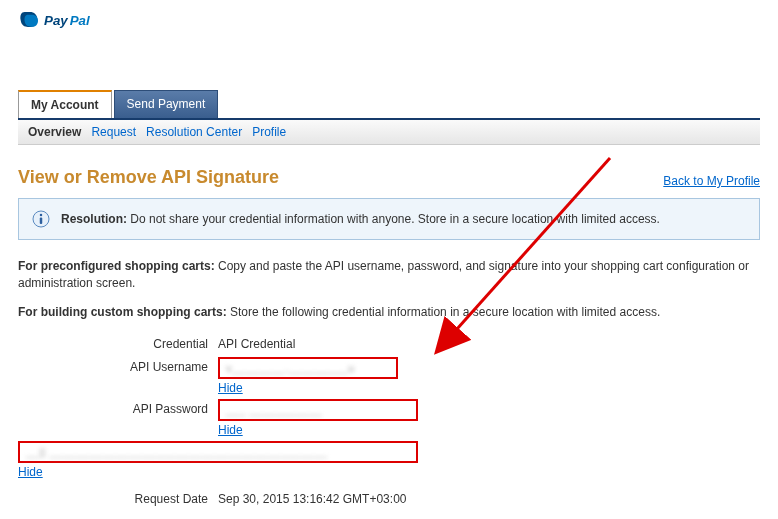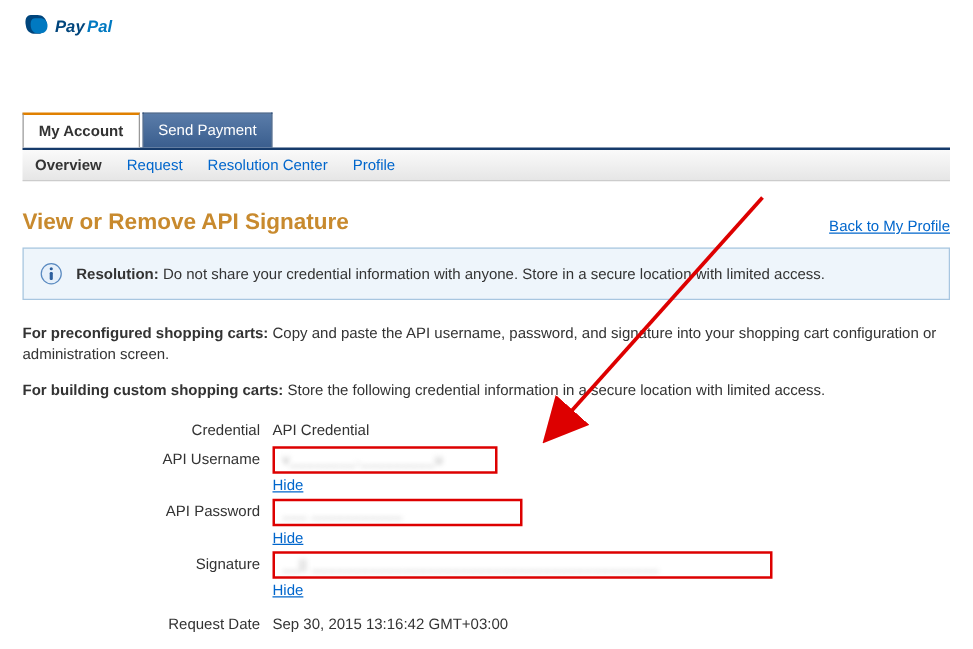--- a/index.html
+++ b/index.html
@@ -4,21 +4,21 @@
 <style>
 * { margin: 0; padding: 0; box-sizing: border-box; }
 body { font-family: Arial, Helvetica, sans-serif; font-size: 12px; color: #333; background: #fff; width: 778px; position: relative; }
 .container { padding: 0 18px; }
 .logo-area { padding: 8px 0 10px 0; display: flex; align-items: center; gap: 6px; }
 .logo-svg { width: 100px; height: 28px; }
 .tabs-bar { display: flex; border-bottom: 2px solid #163b6b; margin-top: 44px; }
 .tab { padding: 6px 12px; font-size: 12px; cursor: pointer; border: 1px solid #999; border-bottom: none; margin-right: 2px; }
 .tab.active { background: #fff; font-weight: bold; color: #333; border-top: 2px solid #e08000; }
 .tab.inactive { background: linear-gradient(#5a7ca9, #3a5e8e); color: #fff; border: 1px solid #2d4d78; border-bottom: none; }
-.subnav { background: linear-gradient(#fafafa, #e6e6e6); padding: 5px 10px; display: flex; gap: 20px; border-bottom: 1px solid #ccc; }
+.subnav { background: linear-gradient(#fafafa, #e6e6e6); padding: 5px 10px; display: flex; gap: 10px; border-bottom: 1px solid #ccc; }
 .subnav-item { color: #0066cc; font-size: 12px; cursor: pointer; }
 .subnav-item.active { color: #333; font-weight: bold; }
 .page-title-row { display: flex; justify-content: space-between; align-items: flex-end; margin: 22px 0 10px 0; }
 .page-title { color: #c88a2e; font-size: 18px; font-weight: bold; }
 .back-link { color: #0066cc; text-decoration: underline; font-size: 12px; cursor: pointer; }
 .info-box { border: 1px solid #a8c6e0; background: #eef5fb; padding: 10px 12px; display: flex; align-items: center; gap: 10px; margin-bottom: 18px; }
 .info-icon { width: 20px; height: 20px; flex-shrink: 0; }
 .info-text { font-size: 12px; }
 .para { margin: 12px 0; font-size: 12px; line-height: 1.4; }
 .cred-table { margin-top: 14px; }
@@ -108,21 +108,20 @@
       <div class="cred-label">API Password</div>
       <div class="cred-value-col">
         <div class="cred-box w2">
             <span class="blurred">___  ___________</span>
           </div>
         <a class="hide-link">Hide</a>
       </div>
     </div>
 
     <div class="cred-row" style="margin-top:4px">
-      <div class="cred-label">Signature</div>
       <div class="cred-value-col">
         <div class="cred-box w3">
             <span class="blurred">__||  __________________________________________</span>
           </div>
         <a class="hide-link">Hide</a>
       </div>
     </div>
 
     <div class="cred-row" style="margin-top:10px">
       <div class="cred-label">Request Date</div>

